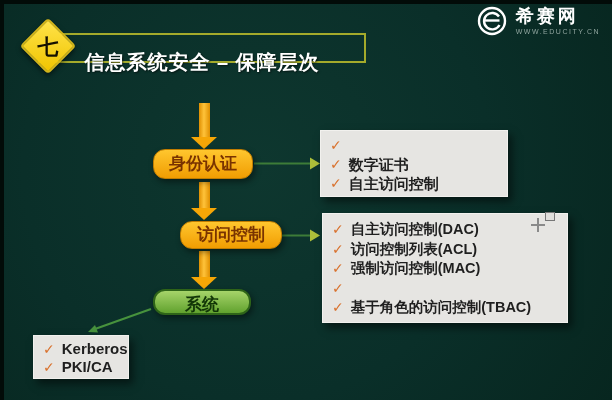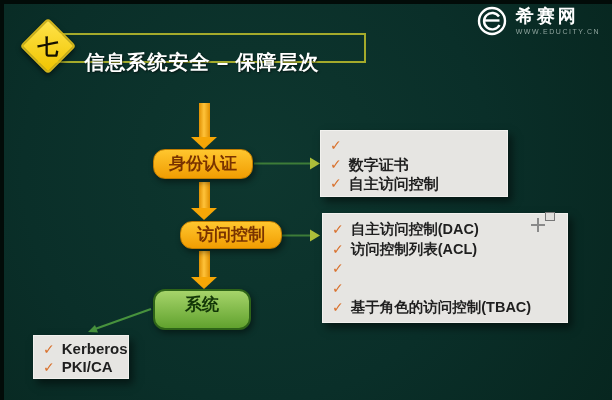--- a/index.html
+++ b/index.html
@@ -37,21 +37,21 @@
     border-left:13px solid transparent;border-right:13px solid transparent;
     border-top:12px solid #f6a606;}
 
   
   .node{position:absolute;border-radius:12px;text-align:center;font-weight:bold;
     box-shadow:2px 3px 6px rgba(0,0,0,.45);z-index:2;}
   .node-orange{background:linear-gradient(#ffc62e,#f19d02);border:1px solid #c07c00;color:#793300;}
   .node-green{background:linear-gradient(#a6d46a,#61a22e);border:2px solid #2e6418;color:#123607;}
   .node1{left:153px;top:149px;width:100px;height:30px;line-height:28px;font-size:17px;}
   .node2{left:153px;top:221px;width:102px;height:28px;line-height:26px;font-size:17px;margin-left:27px;}
-  .node3{left:153px;top:289px;width:98px;height:41px;line-height:27px;font-size:17px;}
+  .node3{left:153px;top:289px;width:98px;height:26px;line-height:27px;font-size:17px;}
 
   
   .connectors{position:absolute;left:0;top:0;width:612px;height:400px;z-index:1;}
 
   
   .list{position:absolute;background:#e6e5e2;border:1px solid #f2f1ee;
     box-shadow:4px 5px 8px rgba(0,0,0,.5);z-index:2;color:#1f1f1f;font-weight:bold;}
   .list-row{display:flex;align-items:center;white-space:nowrap;}
   .check{color:#d9722e;font-weight:bold;margin-right:7px;font-size:14px;}
   .list-auth{left:320px;top:130px;width:188px;height:67px;padding:5px 9px;font-size:15px;}
@@ -131,20 +131,21 @@
     <div class="list-row">
       <span class="check">✓</span>
       <span>自主访问控制(DAC)</span>
     </div>
     <div class="list-row">
       <span class="check">✓</span>
       <span>访问控制列表(ACL)</span>
     </div>
     <div class="list-row">
       <span class="check">✓</span>
+      <span>强制访问控制(MAC)</span>
     </div>
     <div class="list-row">
       <span class="check">✓</span>
     </div>
     <div class="list-row">
       <span class="check">✓</span>
       <span>基于角色的访问控制(TBAC)</span>
     </div>
   </div>
 

